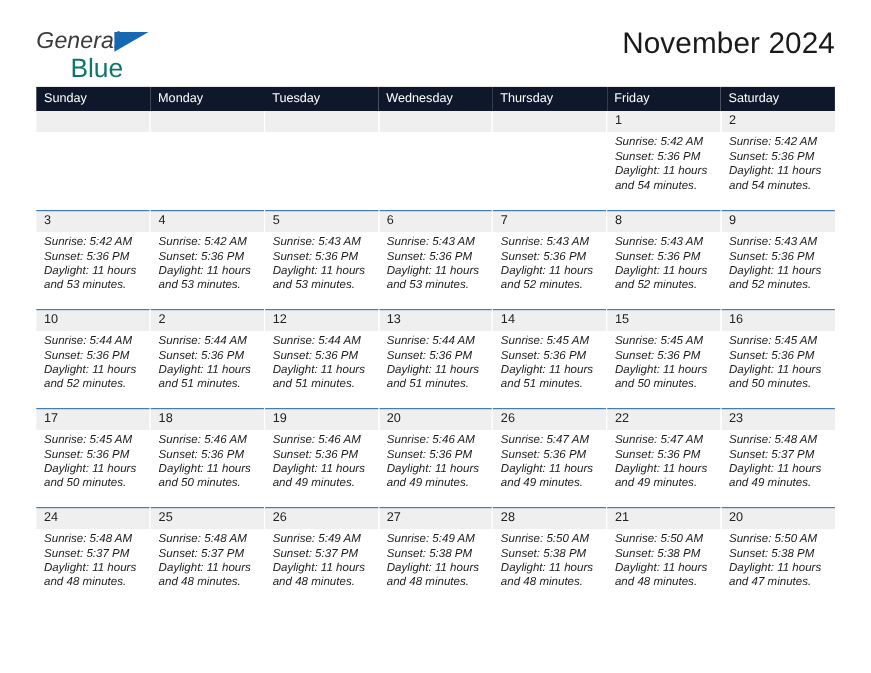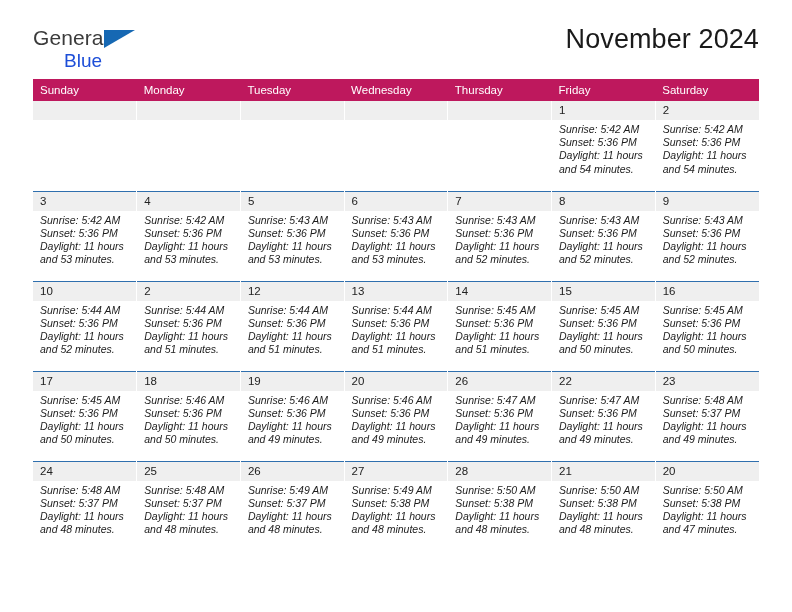--- a/index.html
+++ b/index.html
@@ -35,38 +35,39 @@
     line-height: 1;
     user-select: none;
   }
   .brand-row1 {
     display: block;
     font-size: 21px;
     color: #3b3b3b;
     letter-spacing: .1px;
     position: relative;
     height: 22px;
+    font-style: italic;
   }
   .brand-general {
     font-size: 21px;
     color: #3b3b3b;
   }
   .brand-flag {
     display: inline-block;
     width: 0;
     height: 0;
     border-left: 31px solid #1668b3;
     border-bottom: 18px solid transparent;
     vertical-align: -3px;
     margin-left: -4px;
   }
   .brand-row2 {
     display: block;
-    font-size: 19px;
-    color: #1d4ed8;
+    font-size: 24px;
+    color: #0f766e;
     margin-top: 2px;
     margin-left: 31px;
   }
   .title {
     position: absolute;
     right: 0;
     top: 24px;
     font-size: 27px;
     color: #1a1a1a;
     font-weight: normal;
@@ -82,21 +83,21 @@
   }
 
   
   .calendar {
     margin: 11px 33px 0 33px;
     width: 726px;
     border-collapse: collapse;
     table-layout: fixed;
   }
   .calendar th {
-    background: #be185d;
+    background: #0f172a;
     color: #ffffff;
     font-size: 11.5px;
     font-weight: normal;
     text-align: left;
     padding: 5px 0 5px 7px;
     height: 21px;
     border: none;
   }
   .calendar td {
     width: 103.71px;

